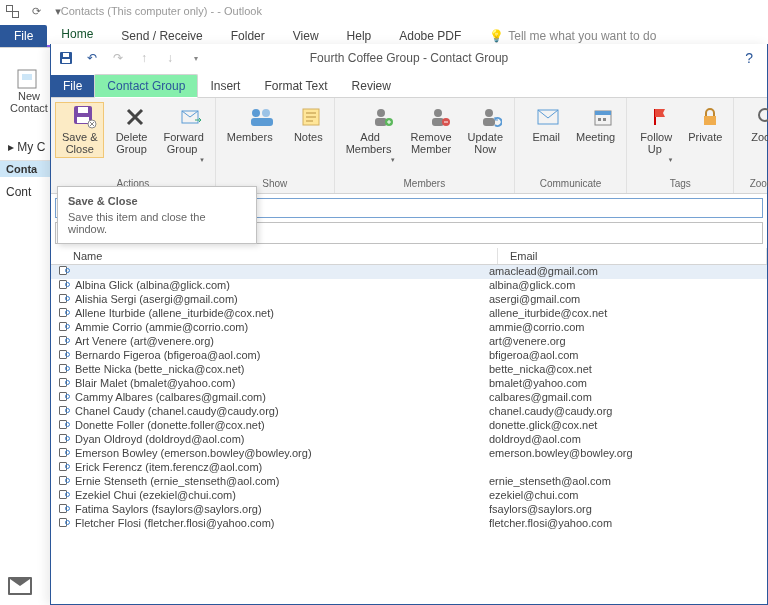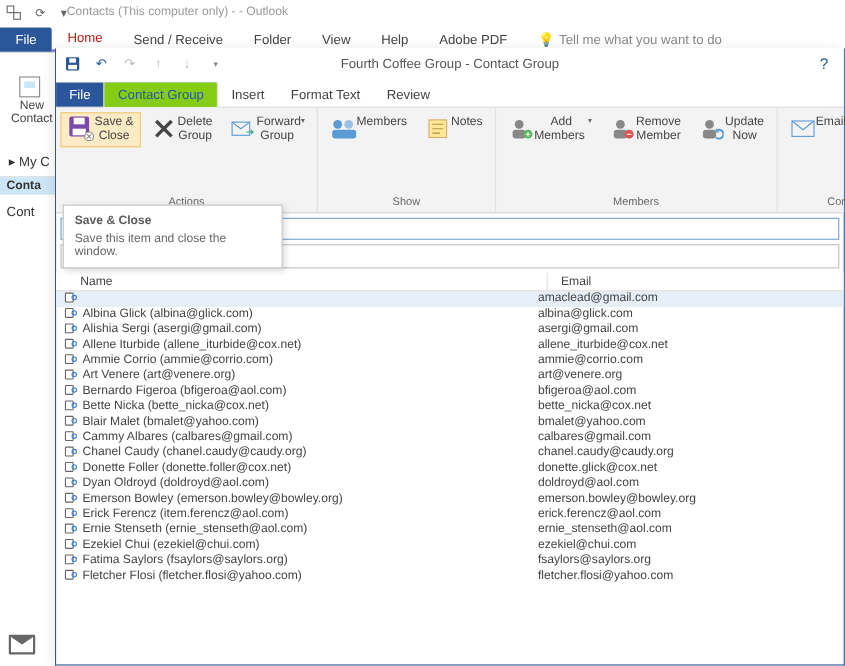--- a/index.html
+++ b/index.html
@@ -5,39 +5,39 @@
 html,body{margin:0;padding:0;font-family:"Segoe UI",Tahoma,sans-serif;font-size:11px;color:#444;background:#fff;width:768px;height:605px;overflow:hidden}
 .titlebar{height:22px;background:#fff;display:flex;align-items:center;padding:0 6px;color:#888}
 .titlebar .tb-left{display:flex;gap:14px;align-items:center}
 .titlebar .tb-center{flex:1;text-align:left;font-size:11px;color:#999}
 .tb-grid{width:12px;height:12px;display:inline-block;position:relative}
 .tb-grid::before{content:"";position:absolute;width:5px;height:5px;border:1px solid #666;left:0;top:0}
 .tb-grid::after{content:"";position:absolute;width:5px;height:5px;border:1px solid #666;left:6px;top:6px}
 .tabbar{height:25px;background:#fff;display:flex;align-items:flex-end;padding-left:0}
 .tab{padding:4px 14px;font-size:12px;color:#444;cursor:pointer}
 .tab.file{background:#2b579a;color:#fff;border-top-right-radius:2px}
-.tab.active{color:#b91c1c;border-bottom:2px solid #8b5cf6}
+.tab.active{color:#14532d;border-bottom:2px solid #8b5cf6}
 .under-tabs{height:70px;border-top:1px solid #d4d4d4;display:flex;align-items:center;padding:8px 10px;gap:24px}
 .new-contact{display:flex;flex-direction:column;align-items:center;font-size:11px;color:#444}
 .my-c{font-size:12px;color:#333;padding:6px 8px;border-bottom:1px solid #e1e1e1}
 .conta-strip{background:#cde6f7;padding:2px 6px;font-weight:bold;color:#333;font-size:11px}
 .cont-label{padding:8px 6px;font-size:12px;color:#333}
 .modal{position:absolute;left:50px;top:44px;right:0;height:560px;background:#fff;border:1px solid #2b579a;border-top:none;box-shadow:-4px 0 10px rgba(0,0,0,.08)}
 .modal-title{height:28px;background:#fff;color:#555;font-size:12px;display:flex;align-items:center;justify-content:center;position:relative;border-bottom:none}
 .modal-title .help{position:absolute;right:14px;color:#2b579a;font-size:14px}
 .quick{position:absolute;left:8px;display:flex;gap:12px;align-items:center;color:#2b579a}
 .qbtn{width:14px;height:14px;display:inline-flex;align-items:center;justify-content:center;font-size:12px;color:#2b579a}
 .modal-tabs{height:25px;display:flex;align-items:flex-end;background:#fff;border-bottom:1px solid #d4d4d4}
 .mtab{padding:4px 12px;font-size:12px;color:#444;cursor:pointer}
 .mtab.file{background:#2b579a;color:#fff}
-.mtab.active{color:#2b579a;border:1px solid #d4d4d4;border-bottom:1px solid #fff;background:#84cc16;margin-bottom:-1px;border-top-left-radius:2px;border-top-right-radius:2px}
+.mtab.active{color:#2b579a;border:1px solid #d4d4d4;border-bottom:1px solid #fff;background:#86efac;margin-bottom:-1px;border-top-left-radius:2px;border-top-right-radius:2px}
 .ribbon{height:95px;background:#f3f3f3;border-bottom:1px solid #d4d4d4;display:flex}
 .rgroup{display:flex;flex-direction:column;align-items:center;padding:4px 4px 2px;border-right:1px solid #e1e1e1}
 .rgroup .row{display:flex;align-items:flex-start;gap:2px}
-.rbtn{display:flex;align-items:flex-start;justify-content:flex-start;padding:2px 6px;cursor:pointer;min-width:34px;border:1px solid transparent}
+.rbtn{display:flex;flex-direction:column;align-items:flex-end;justify-content:flex-start;padding:2px 6px;cursor:pointer;min-width:34px;border:1px solid transparent}
 .rbtn .ico{width:24px;height:24px;display:flex;align-items:center;justify-content:center;margin-bottom:2px}
 .rbtn .lbl{font-size:11px;text-align:center;line-height:1.1;white-space:pre}
 .glabel{font-size:10px;color:#666;margin-top:auto;padding-bottom:2px}
 .dd-mark{font-size:7px;color:#666;margin-top:1px}
 .blank-strip{height:18px;border:1px solid #76a2d3;margin:4px 4px 0;background:#fff}
 .name-input{height:20px;border:1px solid #c0c0c0;margin:4px;background:#fff}
 .grid-head{display:flex;border-bottom:1px solid #d4d4d4;background:#fff;font-size:11px;color:#444}
 .grid-head .col{padding:2px 0 2px 12px;border-right:1px solid #e1e1e1}
 .grid-head .n{width:424px}
 .grid-head .e{flex:1}
@@ -376,21 +376,20 @@
         <span class="em">doldroyd@aol.com</span>
       </div>
       <div class="row-item">
         <span class="ric"></span>
         <span class="nm">Emerson Bowley (emerson.bowley@bowley.org)</span>
         <span class="em">emerson.bowley@bowley.org</span>
       </div>
       <div class="row-item">
         <span class="ric"></span>
         <span class="nm">Erick Ferencz (item.ferencz@aol.com)</span>
-        <span class="em">erick.ferencz@aol.com</span>
       </div>
       <div class="row-item">
         <span class="ric"></span>
         <span class="nm">Ernie Stenseth (ernie_stenseth@aol.com)</span>
         <span class="em">ernie_stenseth@aol.com</span>
       </div>
       <div class="row-item">
         <span class="ric"></span>
         <span class="nm">Ezekiel Chui (ezekiel@chui.com)</span>
         <span class="em">ezekiel@chui.com</span>

